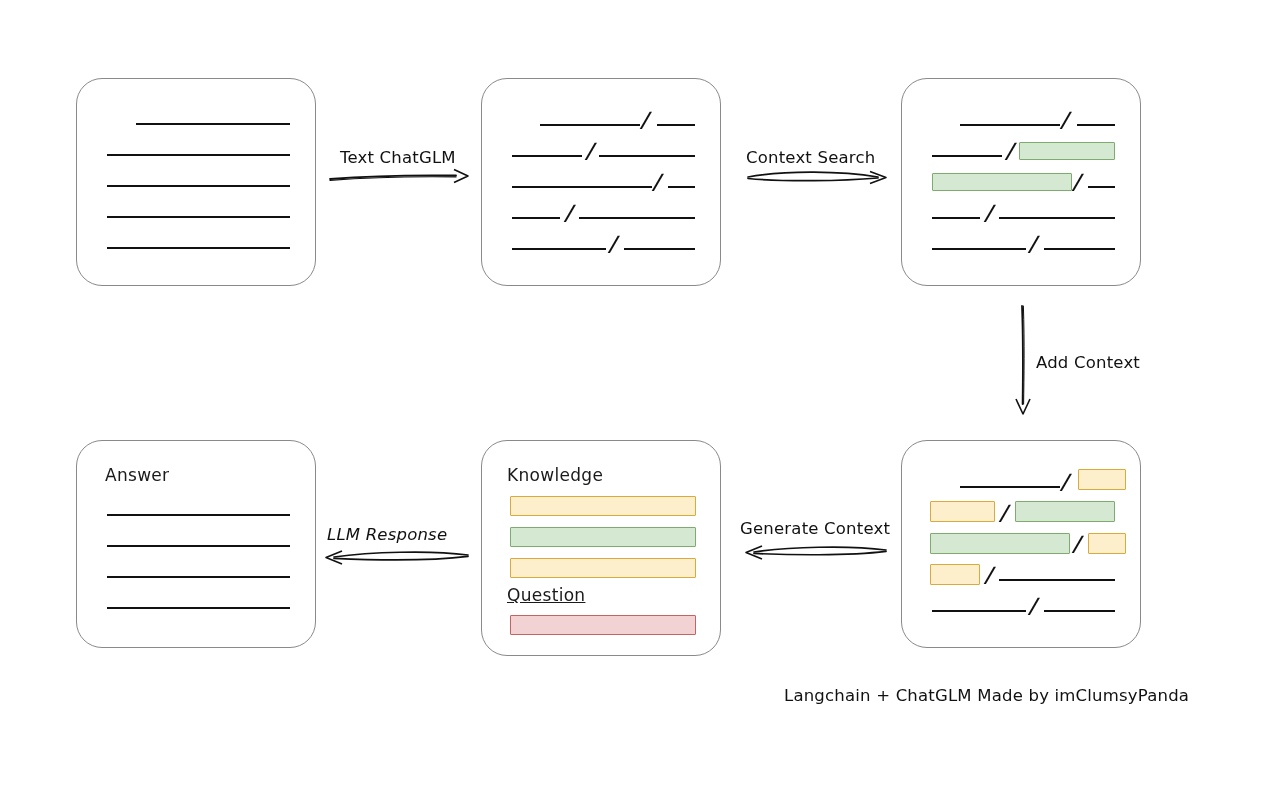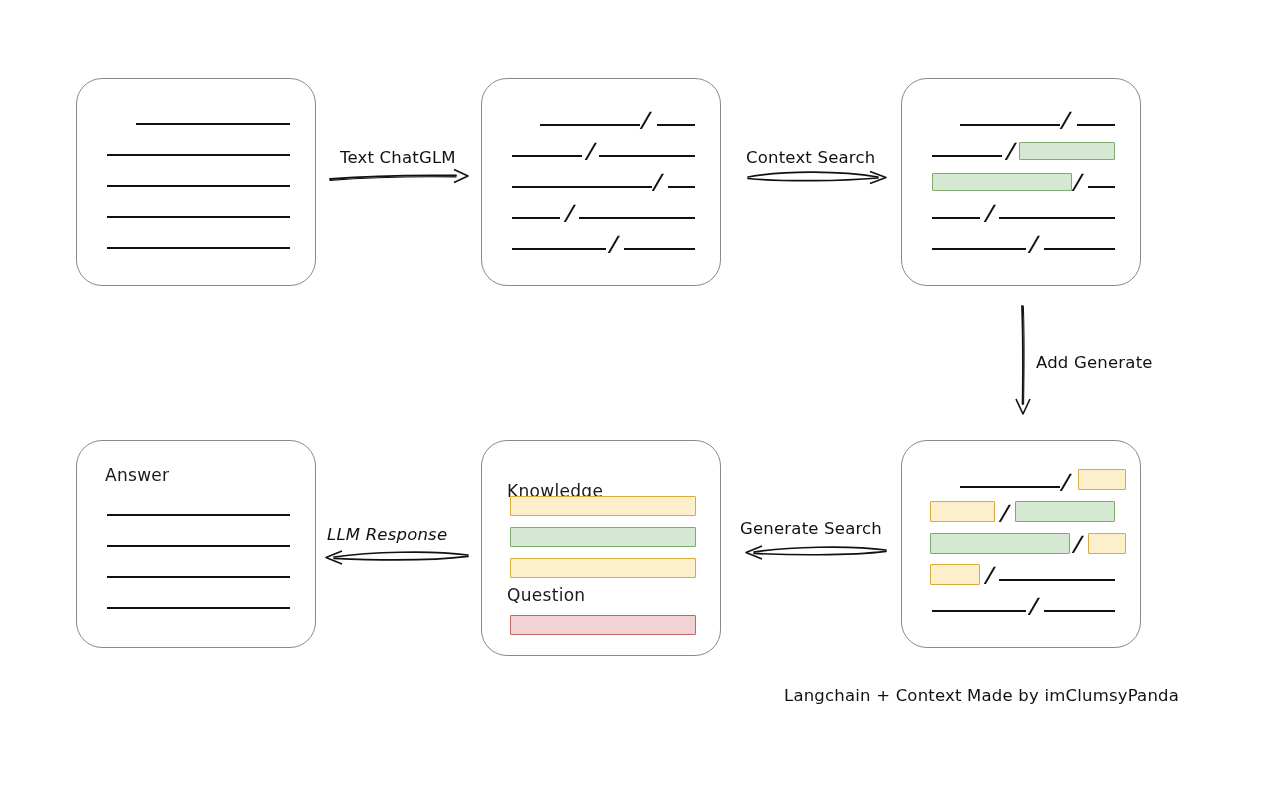--- a/index.html
+++ b/index.html
@@ -154,21 +154,21 @@
 
     <div class="rule" style="left:30px;top:138px;width:48px;"></div>
     <div class="slash" style="left:84px;top:123px;">/</div>
     <div class="rule" style="left:97px;top:138px;width:116px;"></div>
 
     <div class="rule" style="left:30px;top:169px;width:94px;"></div>
     <div class="slash" style="left:128px;top:154px;">/</div>
     <div class="rule" style="left:142px;top:169px;width:71px;"></div>
   </div>
 
-  <div class="arrow-label" style="left:1036px;top:353px;">Add Generate</div>
+  <div class="arrow-label" style="left:1036px;top:353px;">Add Context</div>
   <svg class="arrow-svg" style="left:1012px;top:304px;" width="24" height="112" viewBox="0 0 24 112">
     <path d="M10,2 C11.4,40 11,72 10.6,100" stroke="#111" stroke-width="1.8" fill="none" stroke-linecap="round"></path>
     <path d="M11.4,2 C12.6,40 12,72 11.6,100" stroke="#111" stroke-width="1.0" fill="none" stroke-linecap="round"></path>
     <path d="M4,95 L11,110 L18,95" stroke="#111" stroke-width="1.6" fill="none" stroke-linejoin="round"></path>
   </svg>
 
   <div class="doc-box" style="left:901px;top:440px;width:240px;height:208px;">
 
     <div class="rule" style="left:58px;top:45px;width:100px;"></div>
     <div class="slash" style="left:160px;top:30px;">/</div>
@@ -184,49 +184,49 @@
 
     <div class="chunk yellow" style="left:28px;top:123px;width:50px;height:21px;"></div>
     <div class="slash" style="left:84px;top:123px;">/</div>
     <div class="rule" style="left:97px;top:138px;width:116px;"></div>
 
     <div class="rule" style="left:30px;top:169px;width:94px;"></div>
     <div class="slash" style="left:128px;top:154px;">/</div>
     <div class="rule" style="left:142px;top:169px;width:71px;"></div>
   </div>
 
-  <div class="arrow-label" style="left:740px;top:519px;">Generate Search</div>
+  <div class="arrow-label" style="left:740px;top:519px;">Generate Context</div>
   <svg class="arrow-svg" style="left:738px;top:543px;" width="150" height="20" viewBox="0 0 150 20">
     <path d="M148,7 C110,2 50,4 16,9" stroke="#111" stroke-width="1.7" fill="none" stroke-linecap="round"></path>
     <path d="M148,8.4 C110,13 50,12 16,10.4" stroke="#111" stroke-width="1.7" fill="none" stroke-linecap="round"></path>
     <path d="M24,3 L8,9.5 L24,16" stroke="#111" stroke-width="1.6" fill="none" stroke-linejoin="round"></path>
   </svg>
 
   <div class="doc-box" style="left:481px;top:440px;width:240px;height:216px;">
-    <div class="box-label" style="left:25px;top:40px;">Knowledge</div>
+    <div class="box-label" style="left:25px;top:24px;">Knowledge</div>
 
     <div class="kbar yellow" style="left:28px;top:55px;width:186px;"></div>
     <div class="kbar green" style="left:28px;top:86px;width:186px;"></div>
     <div class="kbar yellow" style="left:28px;top:117px;width:186px;"></div>
 
-    <div class="box-label" style="left:25px;top:144px;">Question</div>
+    <div class="box-label" style="left:25px;top:144px;text-decoration:underline;">Question</div>
 
     <div class="kbar red" style="left:28px;top:174px;width:186px;"></div>
   </div>
 
   <div class="arrow-label" style="left:327px;top:525px;font-style:italic;">LLM Response</div>
   <svg class="arrow-svg" style="left:318px;top:548px;" width="152" height="20" viewBox="0 0 152 20">
     <path d="M150,7 C112,2 52,4 16,9" stroke="#111" stroke-width="1.7" fill="none" stroke-linecap="round"></path>
     <path d="M150,8.4 C112,13 52,12 16,10.4" stroke="#111" stroke-width="1.7" fill="none" stroke-linecap="round"></path>
     <path d="M24,3 L8,9.5 L24,16" stroke="#111" stroke-width="1.6" fill="none" stroke-linejoin="round"></path>
   </svg>
 
   <div class="doc-box" style="left:76px;top:440px;width:240px;height:208px;">
     <div class="box-label" style="left:28px;top:24px;">Answer</div>
     <div class="rule" style="left:30px;top:73px;width:183px;"></div>
     <div class="rule" style="left:30px;top:104px;width:183px;"></div>
     <div class="rule" style="left:30px;top:135px;width:183px;"></div>
     <div class="rule" style="left:30px;top:166px;width:183px;"></div>
   </div>
 
-  <div class="footer" style="left:784px;top:686px;">Langchain + Context Made by imClumsyPanda</div>
+  <div class="footer" style="left:784px;top:686px;">Langchain + ChatGLM Made by imClumsyPanda</div>
 
 </div>
 
 </body></html>

